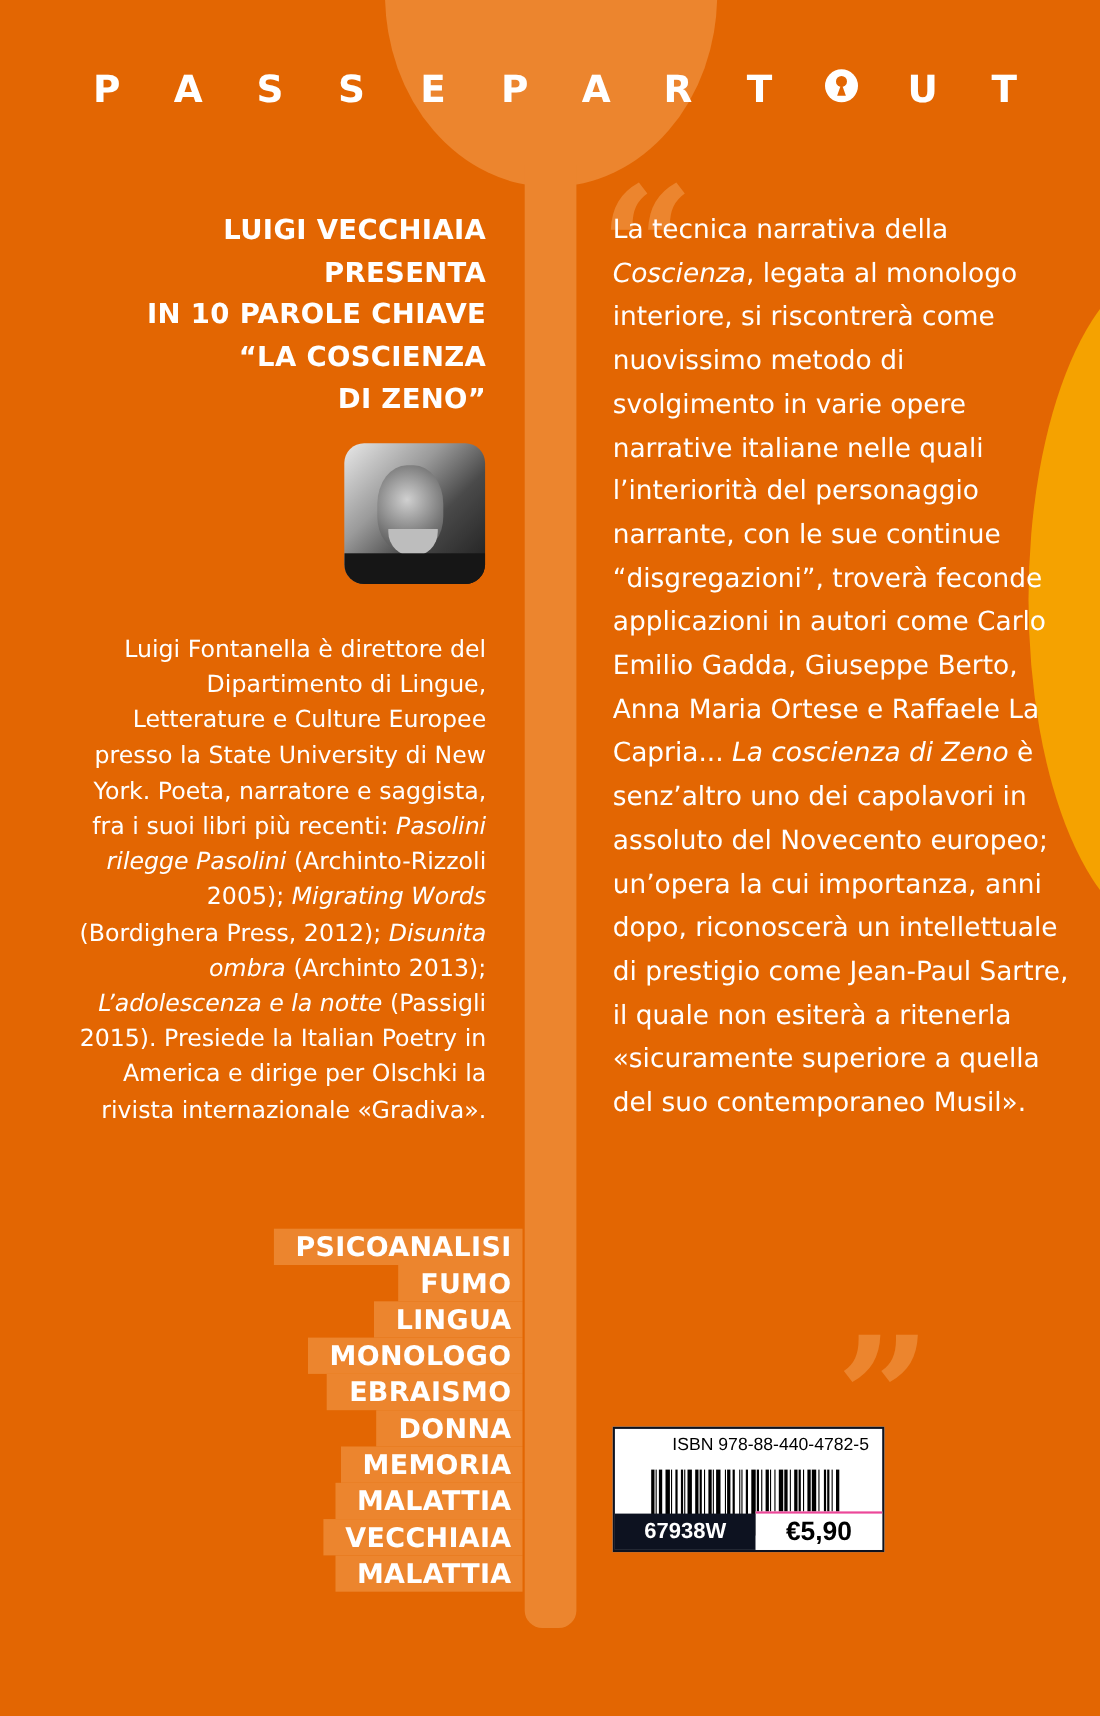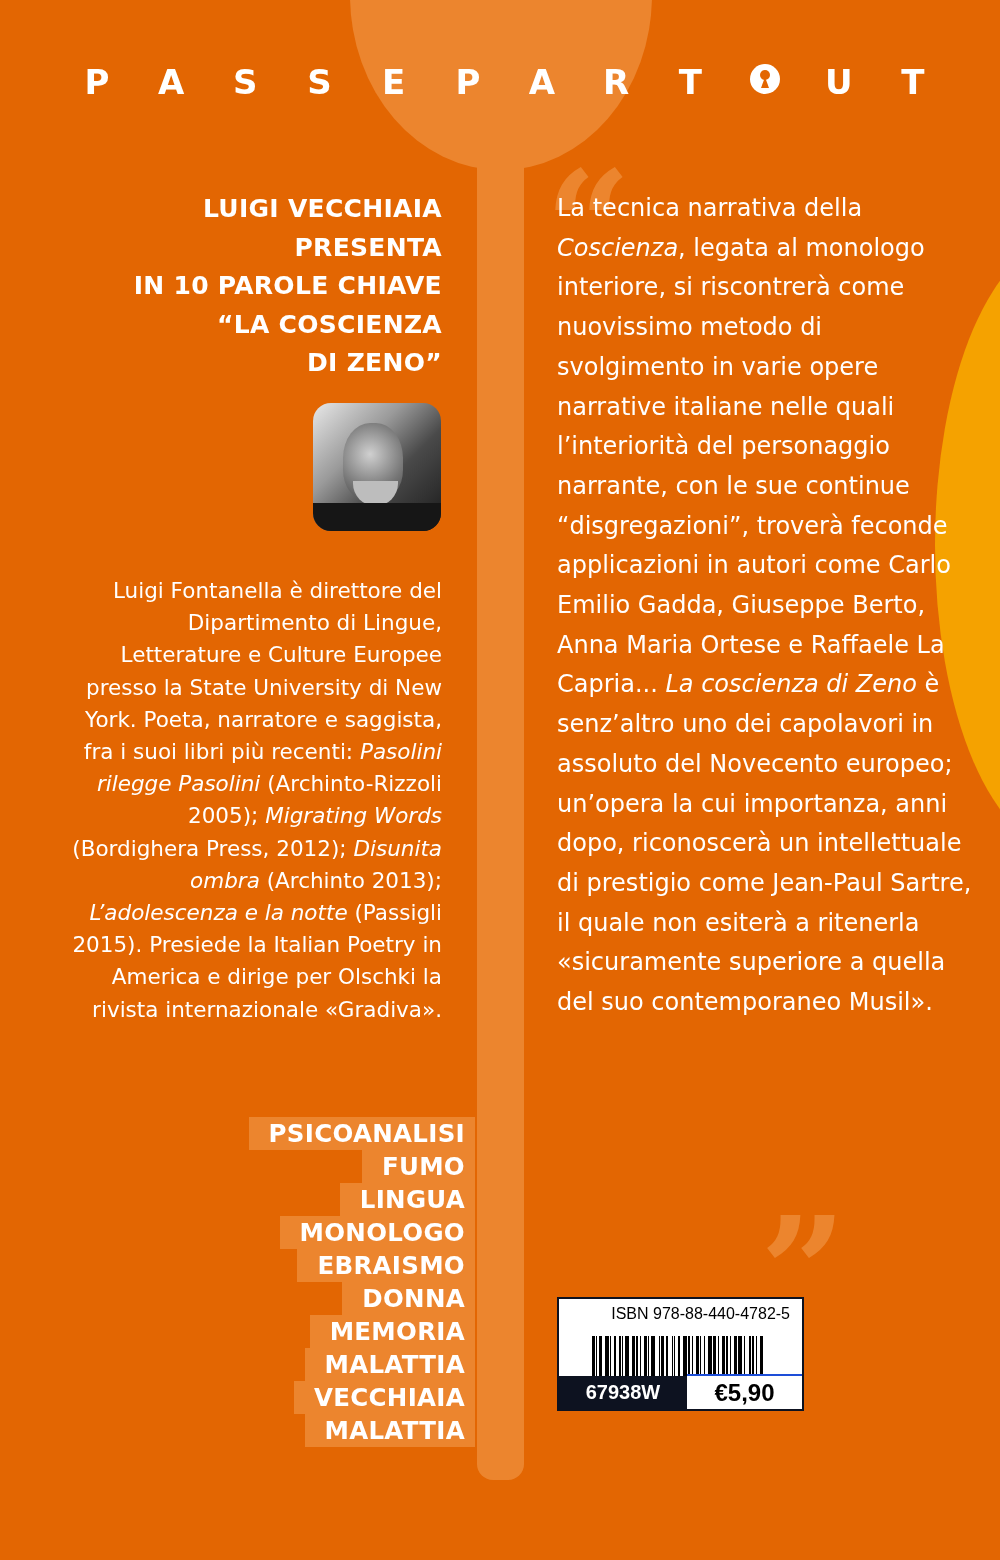--- a/index.html
+++ b/index.html
@@ -111,21 +111,21 @@
   .bars b.g { height: 66px; }
   .digits { position: absolute; left: 28px; top: 90px; width: 210px; font-size: 18px; letter-spacing: 3.4px; }
   .digits span.first { margin-right: 8px; }
   .code-box {
     position: absolute; left: 0; bottom: 0; width: 128px; height: 33px; background: #0d1220;
     color: #fff; font-weight: bold; font-size: 20px; line-height: 33px; text-align: center;
   }
   .price-box {
     position: absolute; right: 0; bottom: 0; width: 115px; height: 33px; background: #fff;
     color: #000; font-weight: bold; font-size: 24px; line-height: 33px; text-align: center;
-    border-top: 2px solid #1d4ed8;
+    border-top: 2px solid #ec4899;
   }
 </style>
 </head>
 <body>
 
 <div class="cover">
 
   <div class="yellow-arc"></div>
   <div class="spoon-bowl"></div>
   <div class="spoon-handle"></div>

